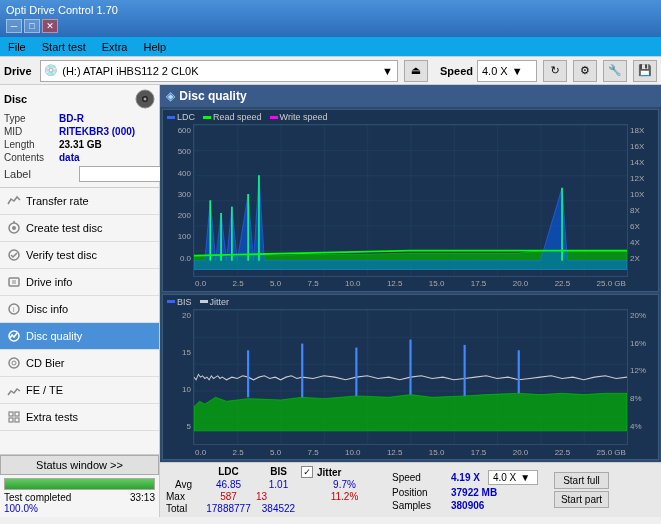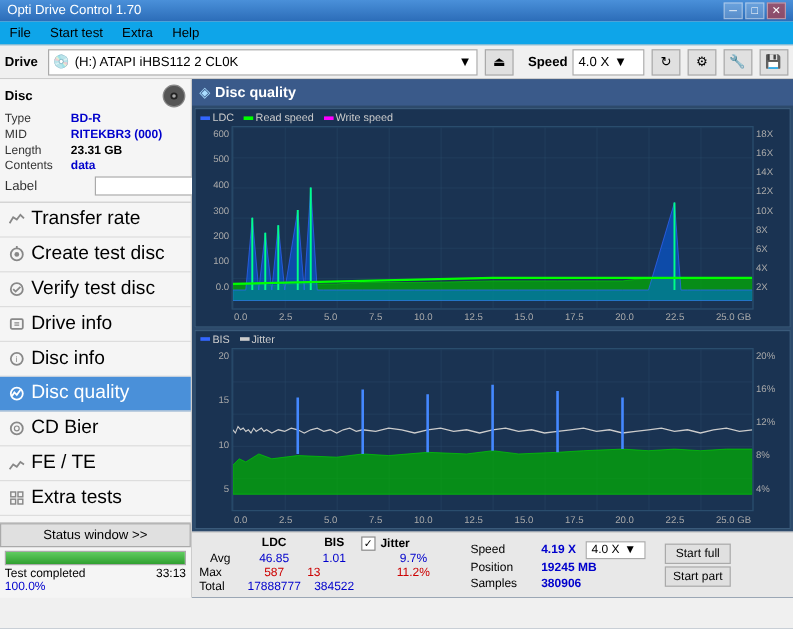--- a/index.html
+++ b/index.html
@@ -1,19 +1,19 @@
 <!DOCTYPE html>
 <html><head>
   <meta charset="utf-8">
   <style>
     * { box-sizing: border-box; margin: 0; padding: 0; }
     body { font-family: 'Segoe UI', Tahoma, Geneva, Verdana, sans-serif; font-size: 11px; background: #f0f0f0; width: 661px; height: 524px; overflow: hidden; }
 
     
-    .titlebar { background: linear-gradient(to bottom, #4a90d9, #2b6cb8); color: white; display: flex; align-items: center; justify-content: space-between; padding: 4px 6px; height: 18px; }
+    .titlebar { background: linear-gradient(to bottom, #4a90d9, #2b6cb8); color: white; display: flex; align-items: flex-start; justify-content: space-between; padding: 4px 6px; height: 37px; flex-direction: column; }
     .titlebar-title { font-size: 11px; font-weight: normal; }
     .titlebar-controls { display: flex; gap: 2px; }
     .titlebar-btn { width: 16px; height: 14px; border: 1px solid rgba(255,255,255,0.4); background: rgba(255,255,255,0.2); color: white; font-size: 9px; display: flex; align-items: center; justify-content: center; cursor: pointer; }
     .titlebar-btn.close { background: rgba(200,50,50,0.6); }
 
     
     .menubar { background: #0ea5e9; border-bottom: 1px solid #ccc; display: flex; align-items: center; padding: 2px 4px; height: 20px; gap: 8px; }
     .menubar-item { font-size: 11px; padding: 1px 4px; cursor: pointer; }
 
     
@@ -41,21 +41,21 @@
     .disc-info-val.black { color: #000; }
     .label-row { display: flex; align-items: center; gap: 20px; margin-top: 2px; }
     .label-input { border: 1px solid #aaa; background: white; width: 90px; height: 16px; font-size: 10px; }
     .label-btn { width: 18px; height: 18px; background: #e8e8e8; border: 1px solid #aaa; cursor: pointer; display: flex; align-items: center; justify-content: center; font-size: 9px; }
 
     
     .nav-items { display: flex; flex-direction: column; }
     .nav-item { display: flex; align-items: center; padding: 5px 6px; cursor: pointer; border-bottom: 1px solid #ddd; font-size: 11px; gap: 4px; }
     .nav-item.active { background: #4a90d9; color: white; }
     .nav-item .nav-icon { width: 16px; height: 16px; display: flex; align-items: center; justify-content: center; flex-shrink: 0; }
-    .nav-item-label { font-size: 16px; }
+    .nav-item-label { font-size: 11px; }
 
     
     .status-bar { margin-top: auto; border-top: 1px solid #ccc; }
     .status-btn { background: #e0e0e0; border: 1px solid #aaa; padding: 3px 6px; font-size: 11px; cursor: pointer; width: 100%; text-align: center; }
     .progress-section { padding: 3px 4px; background: #f5f5f5; }
     .progress-bar-container { background: #ddd; border: 1px solid #aaa; height: 12px; width: 100%; margin-bottom: 2px; position: relative; }
     .progress-bar-fill { background: linear-gradient(to bottom, #60cc60, #30a030); height: 100%; }
     .progress-row { display: flex; justify-content: space-between; font-size: 10px; }
     .status-text { color: #000; }
     .status-time { color: #000; }
@@ -453,21 +453,21 @@
           <div class="speed-pos-row">
             <span style="width:55px;">Speed</span>
             <span class="speed-val">4.19 X</span>
             <div class="speed-select-box" style="margin-left:4px;">
               <span>4.0 X</span>
               <span style="margin-left:4px;">▼</span>
             </div>
           </div>
           <div class="speed-pos-row">
             <span style="width:55px;">Position</span>
-            <span class="speed-val">19245 MB</span>
+            <span class="speed-val">37922 MB</span>
           </div>
           <div class="speed-pos-row">
             <span style="width:55px;">Samples</span>
             <span class="speed-val">380906</span>
           </div>
         </div>
 
         <div class="start-btns">
           <button class="start-btn">Start full</button>
           <button class="start-btn">Start part</button>

